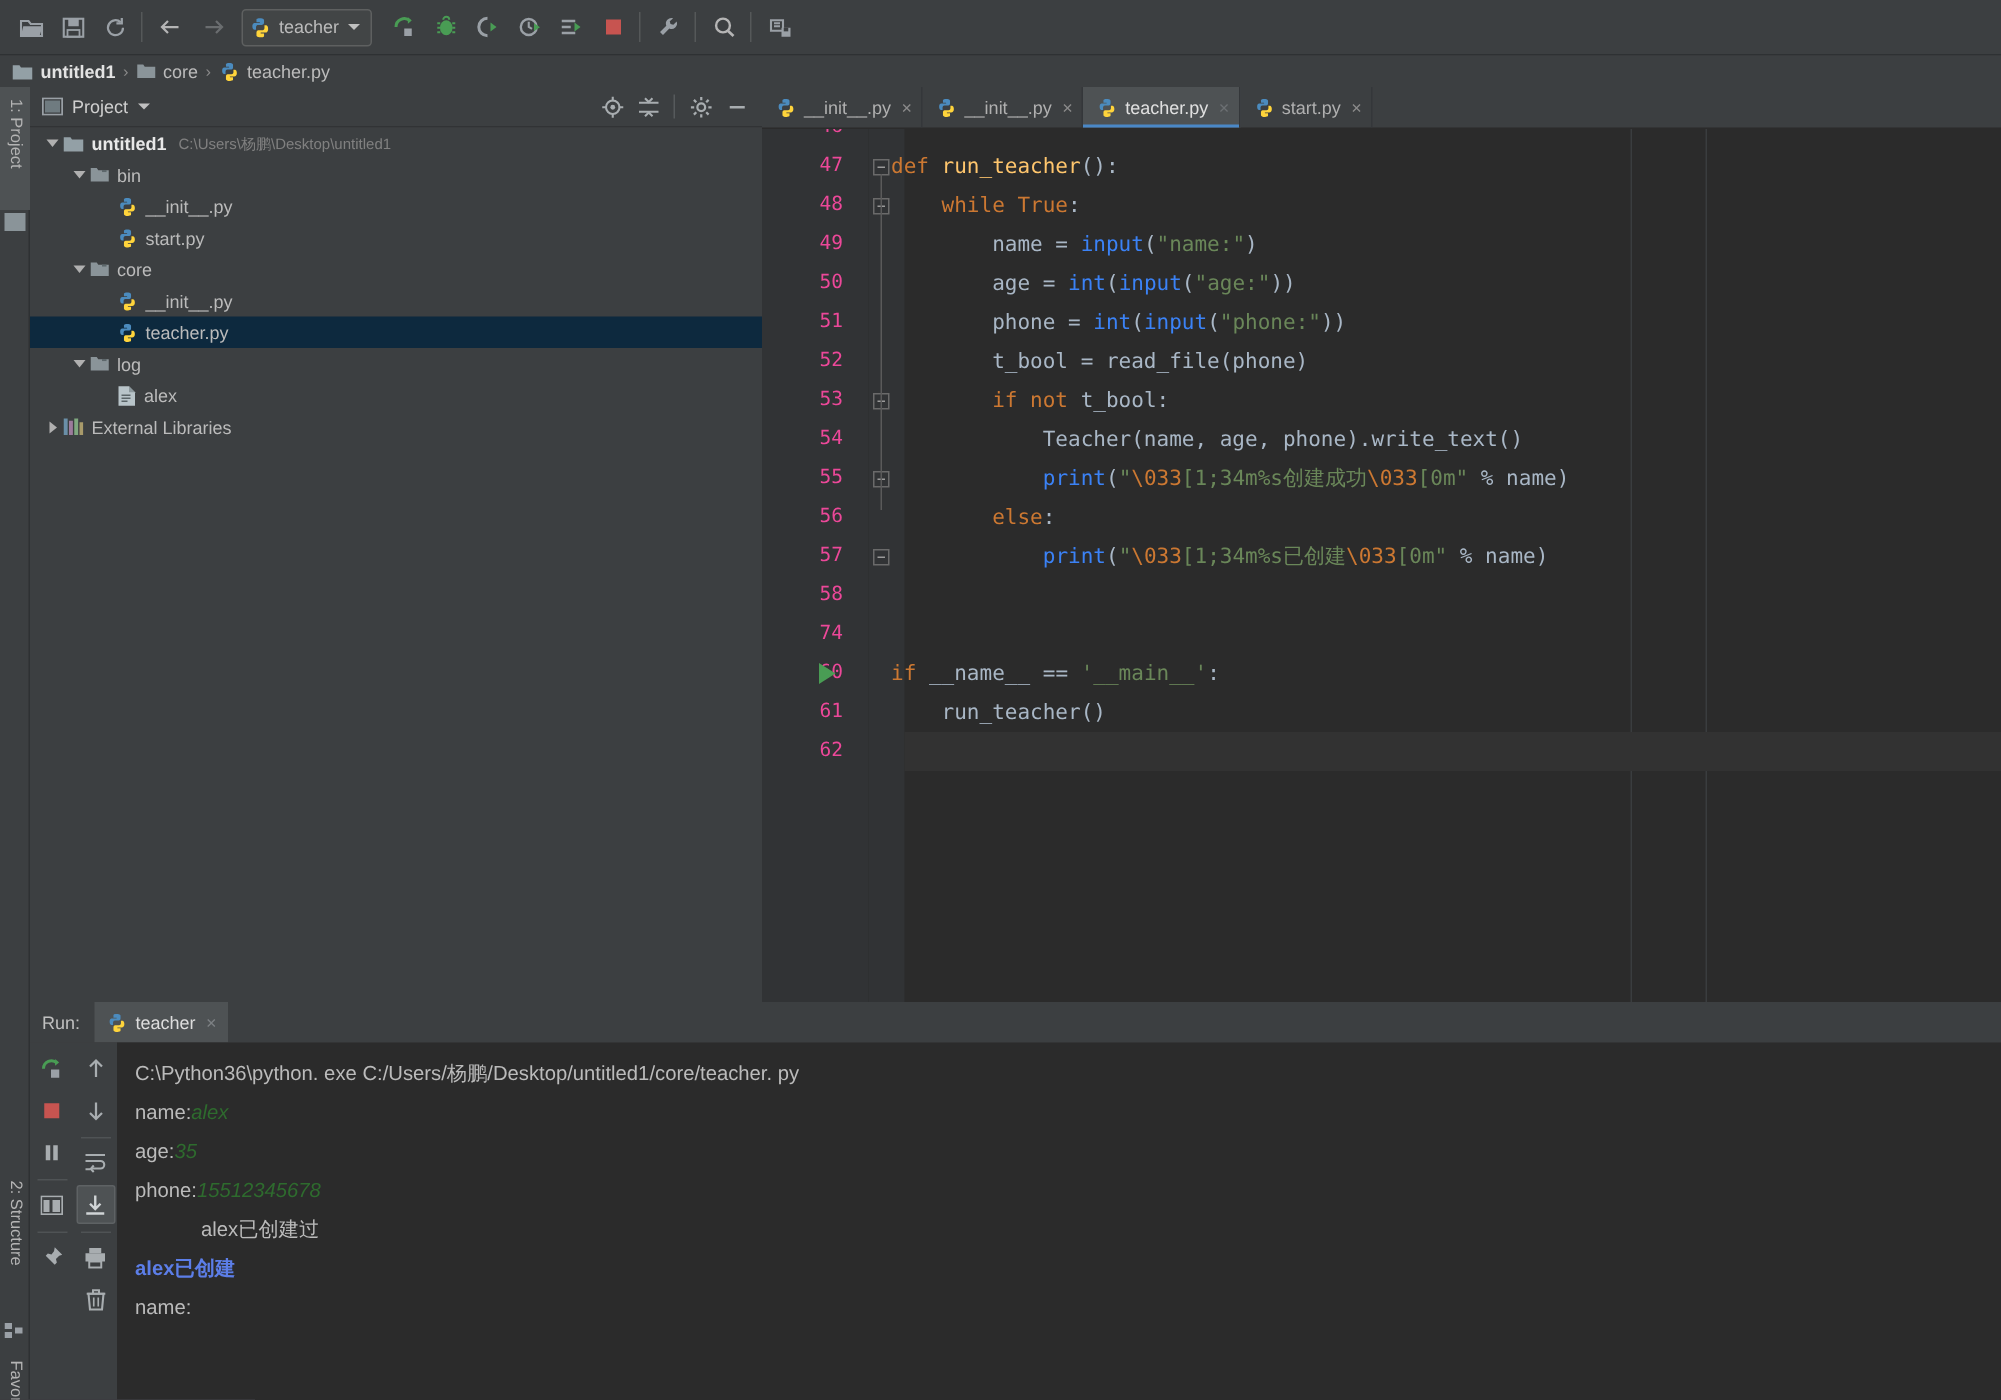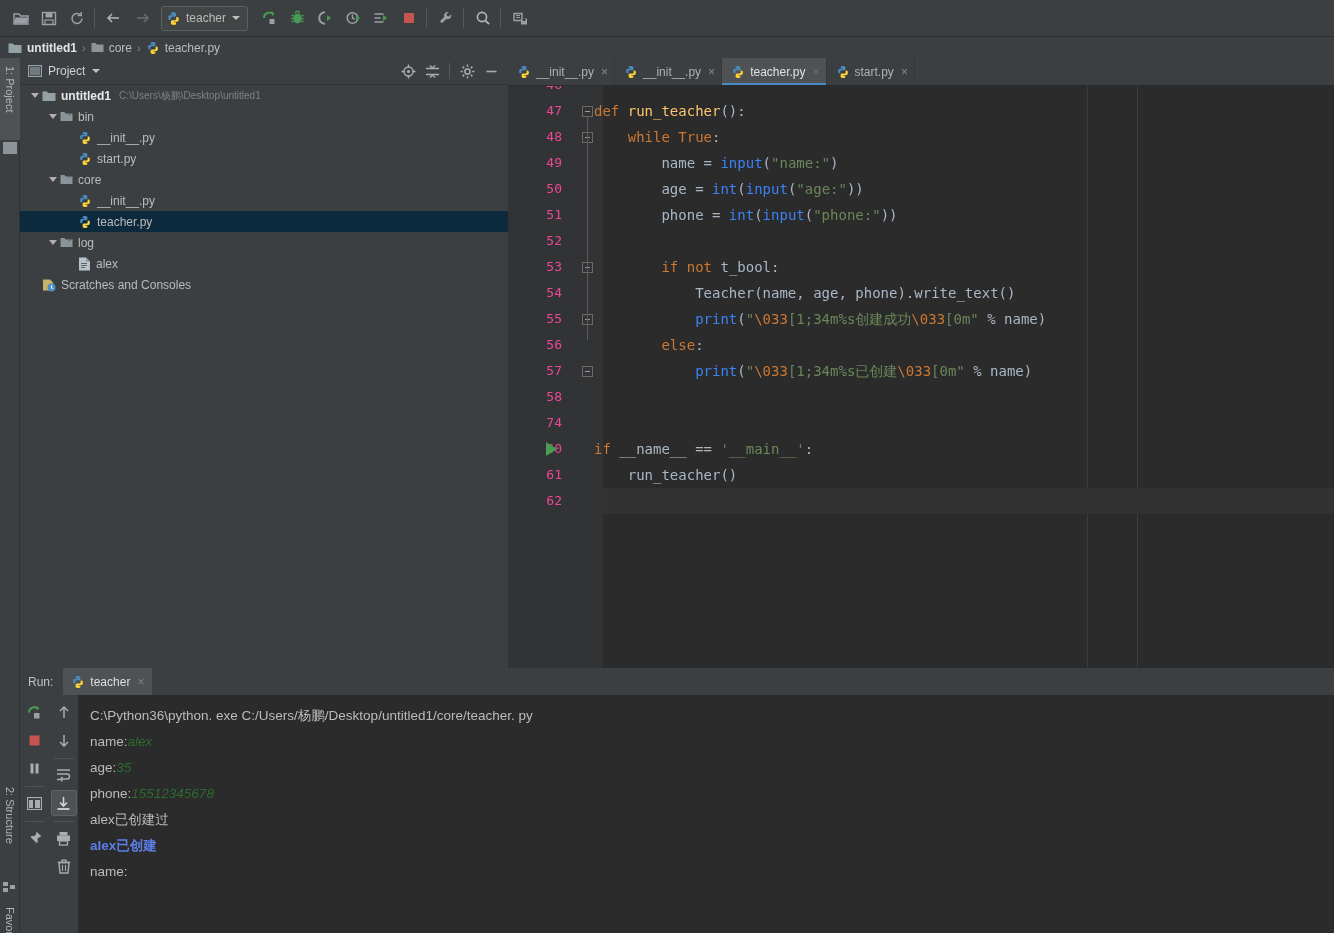--- a/index.html
+++ b/index.html
@@ -486,29 +486,32 @@
             <svg width="13" height="14" viewBox="0 0 13 14">
               <path d="M1 0.5h7l4 4v9H1z" fill="#b8c4c9"></path>
               <path d="M8 0.5v4h4" fill="#8c989d"></path>
               <path d="M3 6.5h6M3 8.5h6M3 10.5h4" stroke="#5a6468" stroke-width="1"></path>
             </svg>
           </span>
           <span class="tlabel">alex</span>
         </div>
         <div class="trow">
           <span style="display:inline-block;width:8px;flex:none"></span>
-          <span class="tw"></span>
-          <span style="display:flex;align-items:center;flex:none">
-            <svg width="14" height="14" viewBox="0 0 14 14">
-              <path d="M1 1.5h7l3 3v8H1z" fill="#c8b26a"></path>
-              <circle cx="9.5" cy="9.5" r="4" fill="#4a90c4"></circle>
-              <path d="M9.5 7.2v2.4l1.6 1" stroke="#fff" stroke-width="1.1" fill="none"></path>
-            </svg>
-          </span>
-          <span class="tlabel">Scratches and Consoles</span>
+          <span class="tw" style="display:flex">
+            <span class="arrow right"></span>
+          </span>
+          <span style="display:flex;align-items:center;flex:none">
+            <svg width="14" height="13" viewBox="0 0 14 13">
+              <rect x="0.5" y="1" width="2.6" height="11" fill="#6a8fa8"></rect>
+              <rect x="4" y="2.5" width="2.6" height="9.5" fill="#9c7b9c"></rect>
+              <rect x="7.5" y="1" width="2.6" height="11" fill="#7fa87f"></rect>
+              <rect x="11" y="3.5" width="2.4" height="8.5" fill="#a89a6a"></rect>
+            </svg>
+          </span>
+          <span class="tlabel">External Libraries</span>
         </div>
       </div>
   </div>
 
   <div class="editor">
     <div class="tabs" id="etabs">
         <div class="etab">
           <span style="display:flex">
             <svg width="14" height="14" viewBox="0 0 16 16">
               <path d="M7.6 1.2c-2.4 0-2.3 1-2.3 1v1.8h2.4v.6H4.2S2.4 4.4 2.4 7s1.6 2.5 1.6 2.5h1V7.6s0-1.6 1.6-1.6h2.6s1.5 0 1.5-1.5V2.6s.2-1.4-3.1-1.4z" fill="#4b8bbe"></path>
@@ -566,20 +569,21 @@
             <span class="minus"></span>
           </div>
           <div class="codeline" style="top: 38px;"><span class="pl">    </span><span class="kw">while </span><span class="kw">True</span><span class="pl">:</span></div>
           <div class="lnum" style="top: 64px; left: 6px;">49</div>
           <div class="codeline" style="top: 64px;"><span class="pl">        name = </span><span class="bi">input</span><span class="pl">(</span><span class="str">"name:"</span><span class="pl">)</span></div>
           <div class="lnum" style="top: 90px; left: 6px;">50</div>
           <div class="codeline" style="top: 90px;"><span class="pl">        age = </span><span class="bi">int</span><span class="pl">(</span><span class="bi">input</span><span class="pl">(</span><span class="str">"age:"</span><span class="pl">))</span></div>
           <div class="lnum" style="top: 116px; left: 6px;">51</div>
           <div class="codeline" style="top: 116px;"><span class="pl">        phone = </span><span class="bi">int</span><span class="pl">(</span><span class="bi">input</span><span class="pl">(</span><span class="str">"phone:"</span><span class="pl">))</span></div>
           <div class="lnum" style="top: 142px; left: 6px;">52</div>
+          <div class="codeline" style="top: 142px;"><span class="pl">        t_bool = read_file(phone)</span></div>
           <div class="lnum" style="top: 168px; left: 6px;">53</div>
           <div class="foldmark" style="top: 176px;">
             <span class="minus"></span>
           </div>
           <div class="codeline" style="top: 168px;"><span class="pl">        </span><span class="kw">if not </span><span class="pl">t_bool:</span></div>
           <div class="lnum" style="top: 194px; left: 6px;">54</div>
           <div class="codeline" style="top: 194px;"><span class="pl">            Teacher(name, age, phone).write_text()</span></div>
           <div class="lnum" style="top: 220px; left: 6px;">55</div>
           <div class="foldmark" style="top: 228px;">
             <span class="minus"></span>
@@ -693,20 +697,20 @@
                 <path d="M5.5 6v6M8.5 6v6" stroke="#a8adb0" stroke-width="1.1"></path>
               </svg>
           </div>
         </div>
       </div>
       <div class="console" id="console">
           <div class="cline" style="top: 8px;"><span>C:\Python36\python. exe C:/Users/杨鹏/Desktop/untitled1/core/teacher. py</span></div>
           <div class="cline" style="top: 34px;"><span>name:</span><span class="c-in">alex</span></div>
           <div class="cline" style="top: 60px;"><span>age:</span><span class="c-in">35</span></div>
           <div class="cline" style="top: 86px;"><span>phone:</span><span class="c-in">15512345678</span></div>
-          <div class="cline" style="top: 112px;"><span>alex已创建过</span></div>
+          <div class="cline" style="top: 112px; margin-left: 44px;"><span>alex已创建过</span></div>
           <div class="cline" style="top: 138px;"><span class="c-blue">alex已创建</span></div>
           <div class="cline" style="top: 164px;"><span>name:</span></div>
         </div>
     </div>
   </div>
 
 </div>
 
 </body></html>

